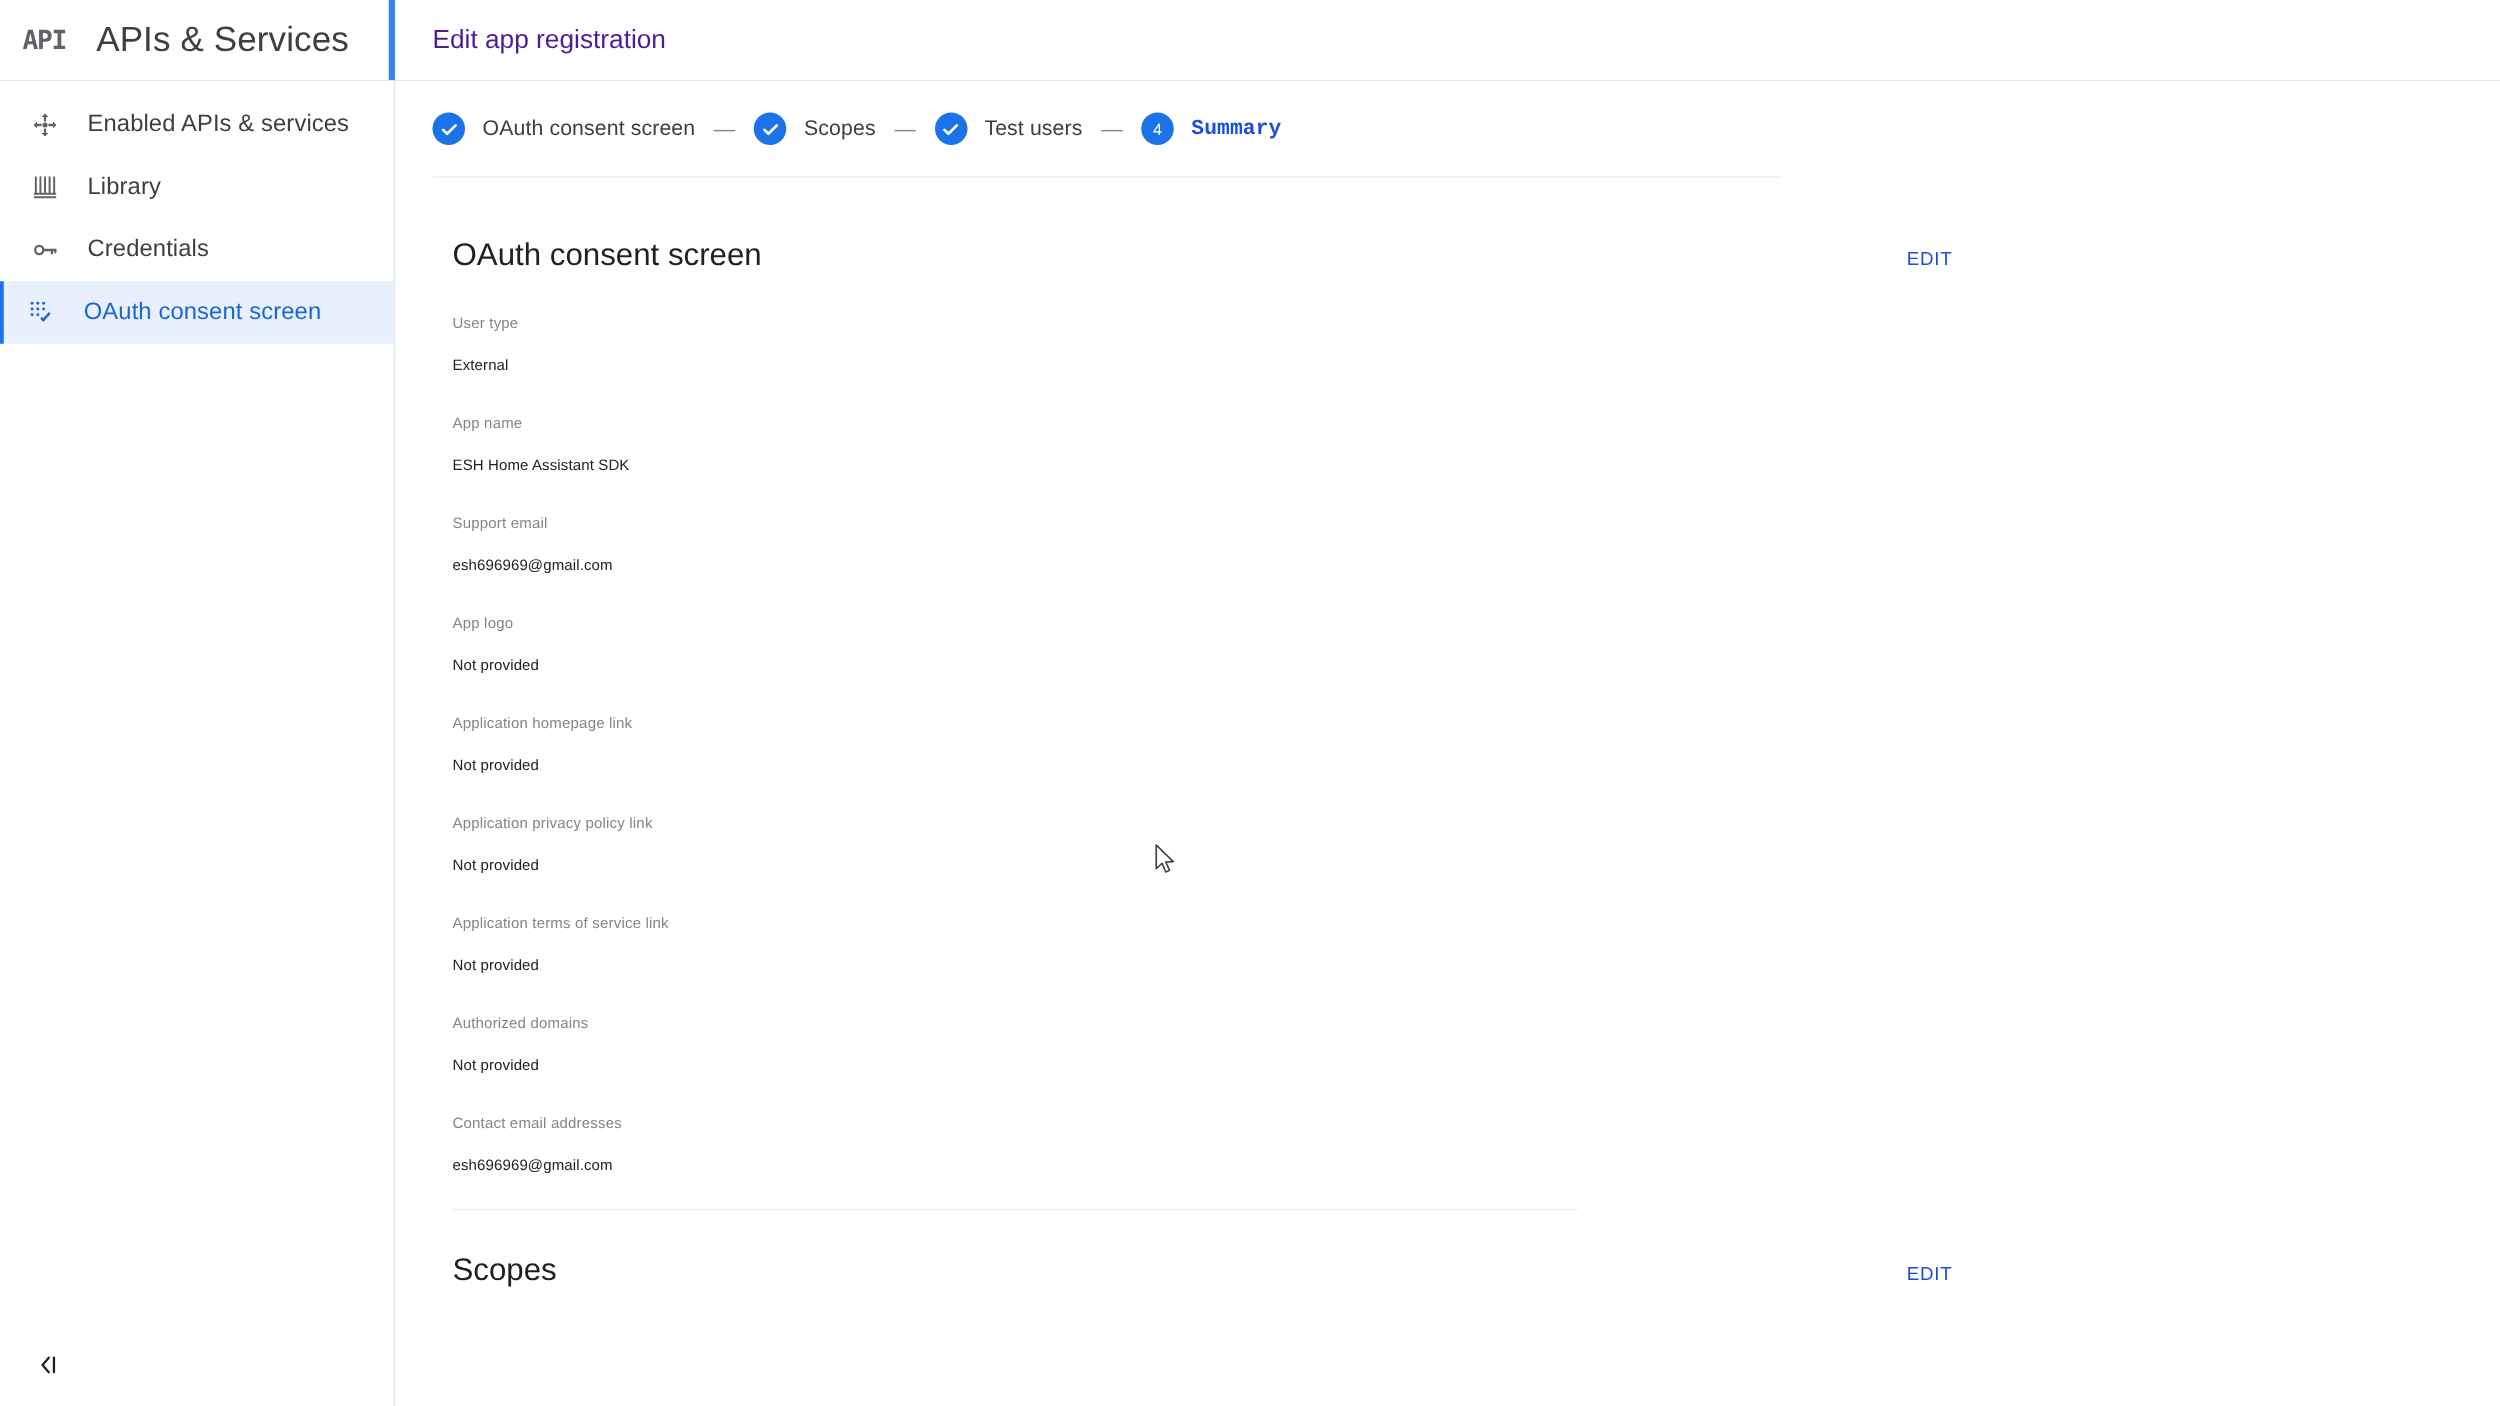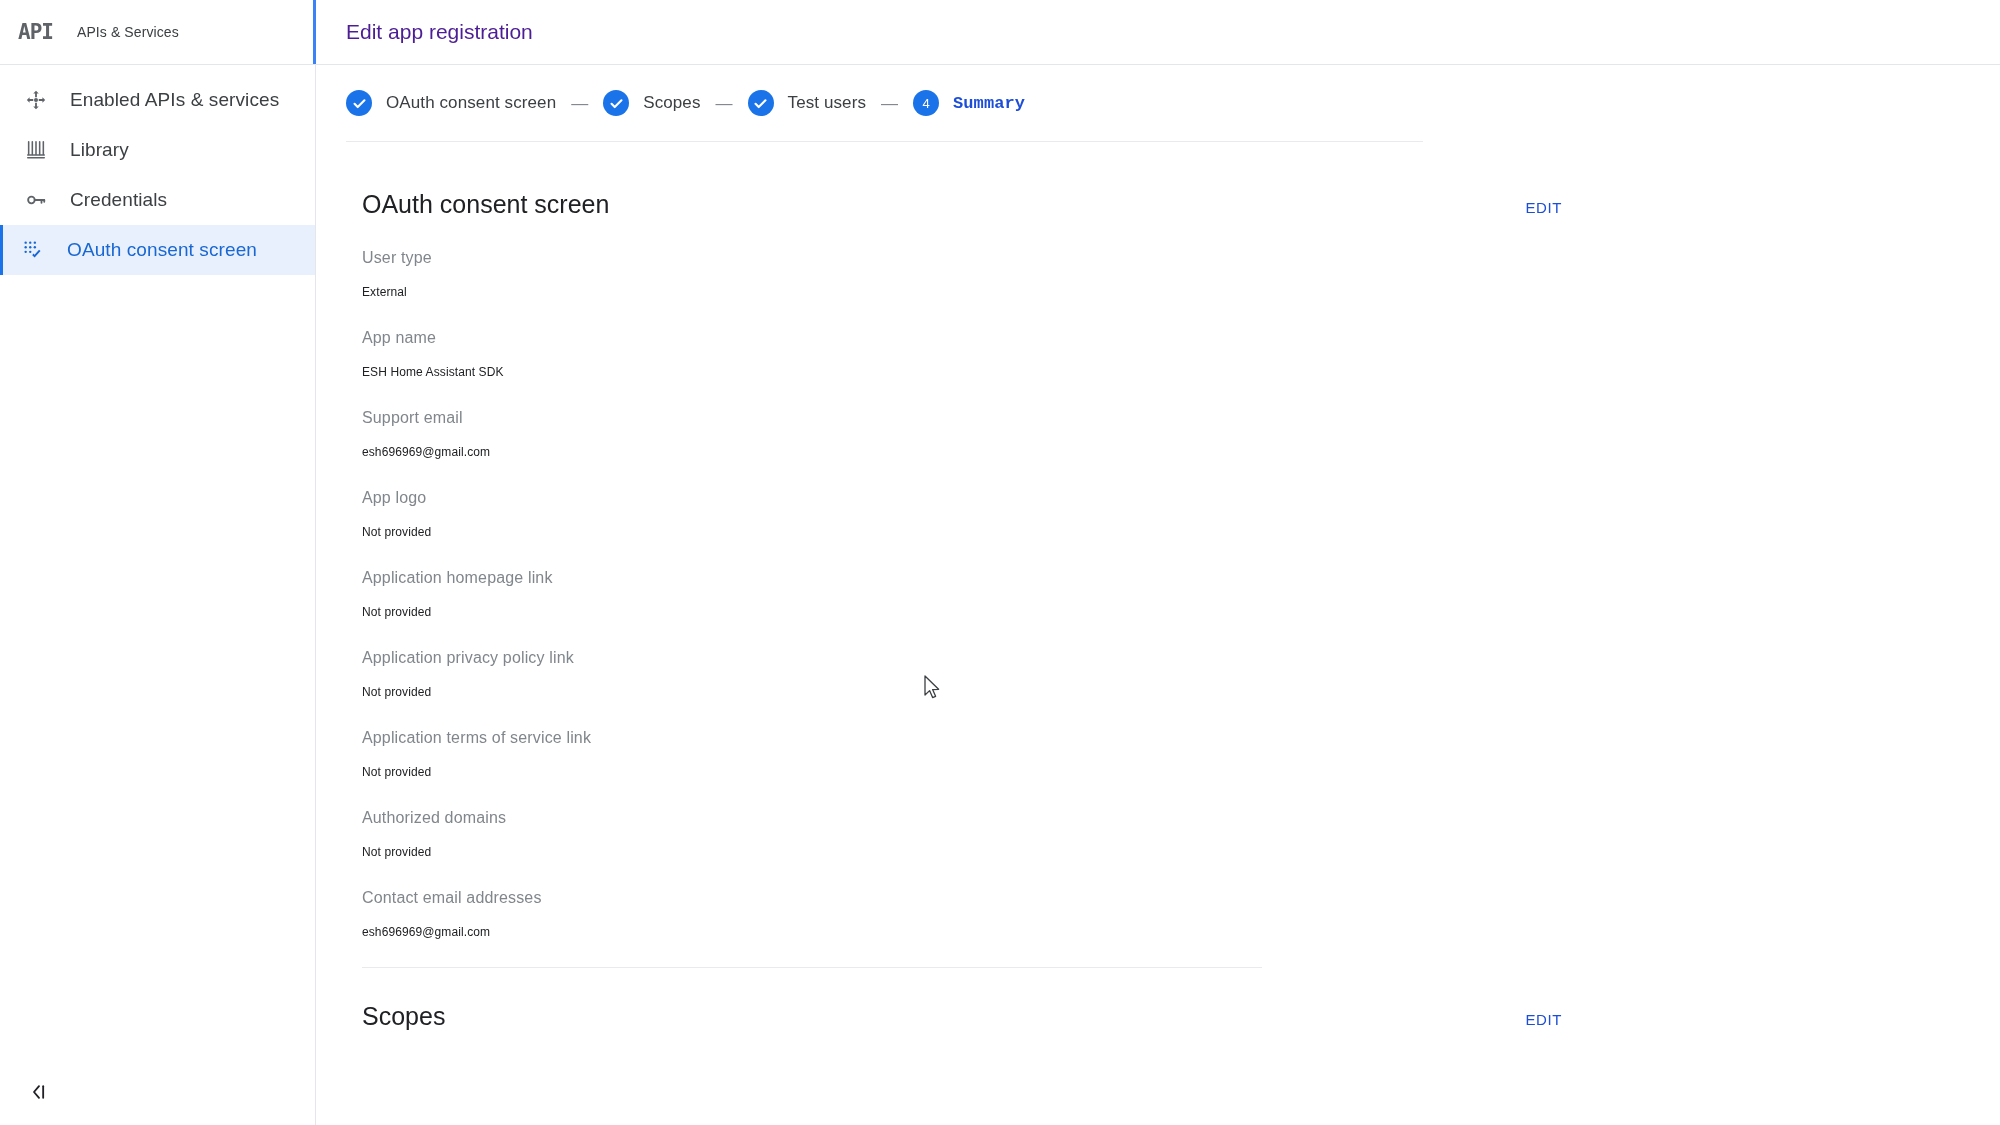--- a/index.html
+++ b/index.html
@@ -16,33 +16,33 @@
   .topbar {
     display: flex; align-items: stretch;
     height: 65px; flex: 0 0 65px;
     border-bottom: 1px solid #e4e6e9;
     background: #fff;
   }
   .brand {
     display: flex; align-items: center;
     width: 316px; flex: 0 0 316px;
     padding-left: 18px;
-    border-right: 3px solid #3b82f6;
+    border-right: 5px solid #3b82f6;
     height: 100%;
   }
   .api-logo {
     font-family: "DejaVu Sans Mono", monospace;
     font-size: 21px; font-weight: 700;
     letter-spacing: -1px;
     color: #5f6368; line-height: 1;
     margin-right: 24px;
     transform: scaleY(1.0);
   }
   .brand-title {
-    font-size: 14px; color: #3c4043; font-weight: 400;
+    font-size: 28px; color: #3c4043; font-weight: 400;
     letter-spacing: 0.1px;
   }
   .page-header {
     display: flex; align-items: center;
     padding-left: 30px;
     flex: 1;
   }
   .page-header-title { font-size: 21px; color: #4c1d95; font-weight: 400; }
 
   
@@ -147,21 +147,21 @@
   }
   .edit-link {
     font-size: 15px; color: #1d4ed8; font-weight: 500;
     letter-spacing: 0.6px; cursor: pointer;
     padding-right: 0px;
     margin-right: 0;
   }
   .fields { padding: 28px 0 0 16px; }
   .field { margin-bottom: 24px; }
   .field-label {
-    font-size: 16px; color: #80868b; letter-spacing: 0.15px;
+    font-size: 12px; color: #80868b; letter-spacing: 0.15px;
     line-height: 22px;
   }
   .field-value {
     font-size: 12px; color: #202124; letter-spacing: 0.1px;
     line-height: 22px; margin-top: 12px;
   }
   .divider {
     height: 1px; background: #e8eaed;
     width: 900px; margin: 20px 0 0 16px;
   }

